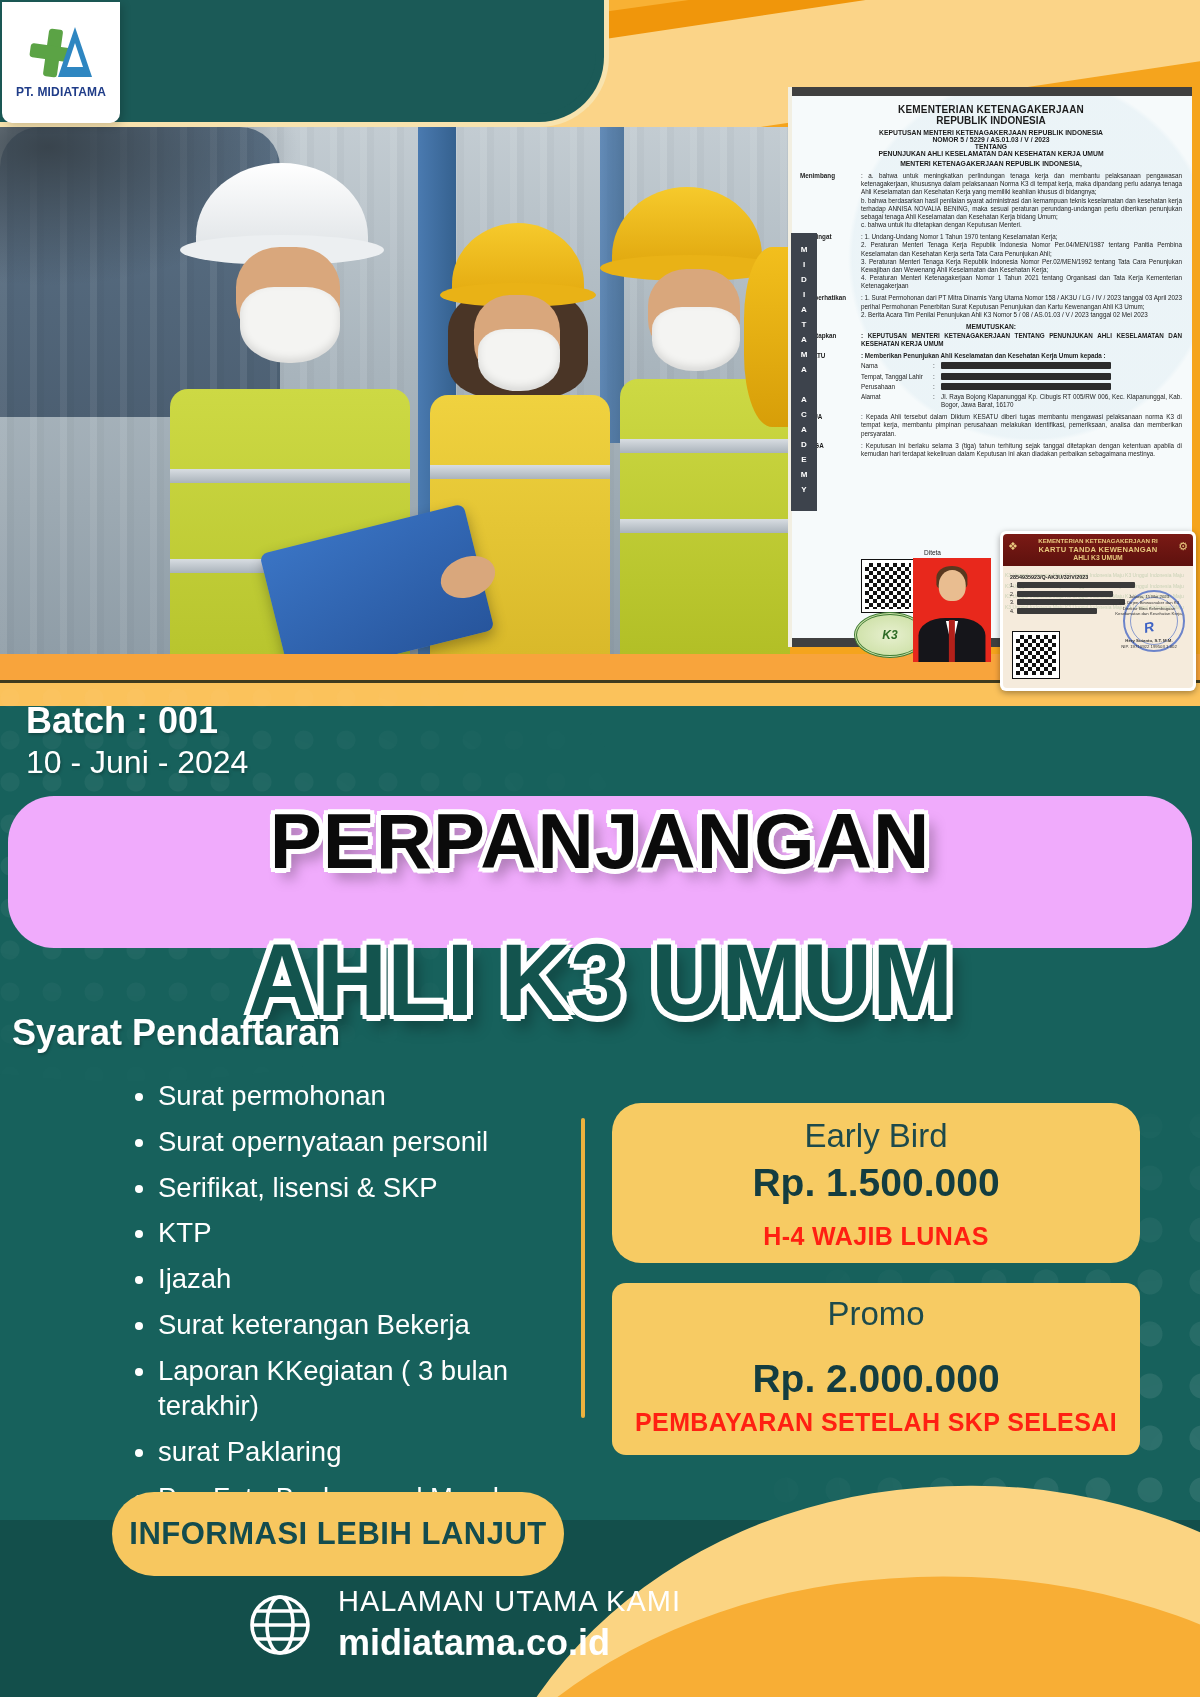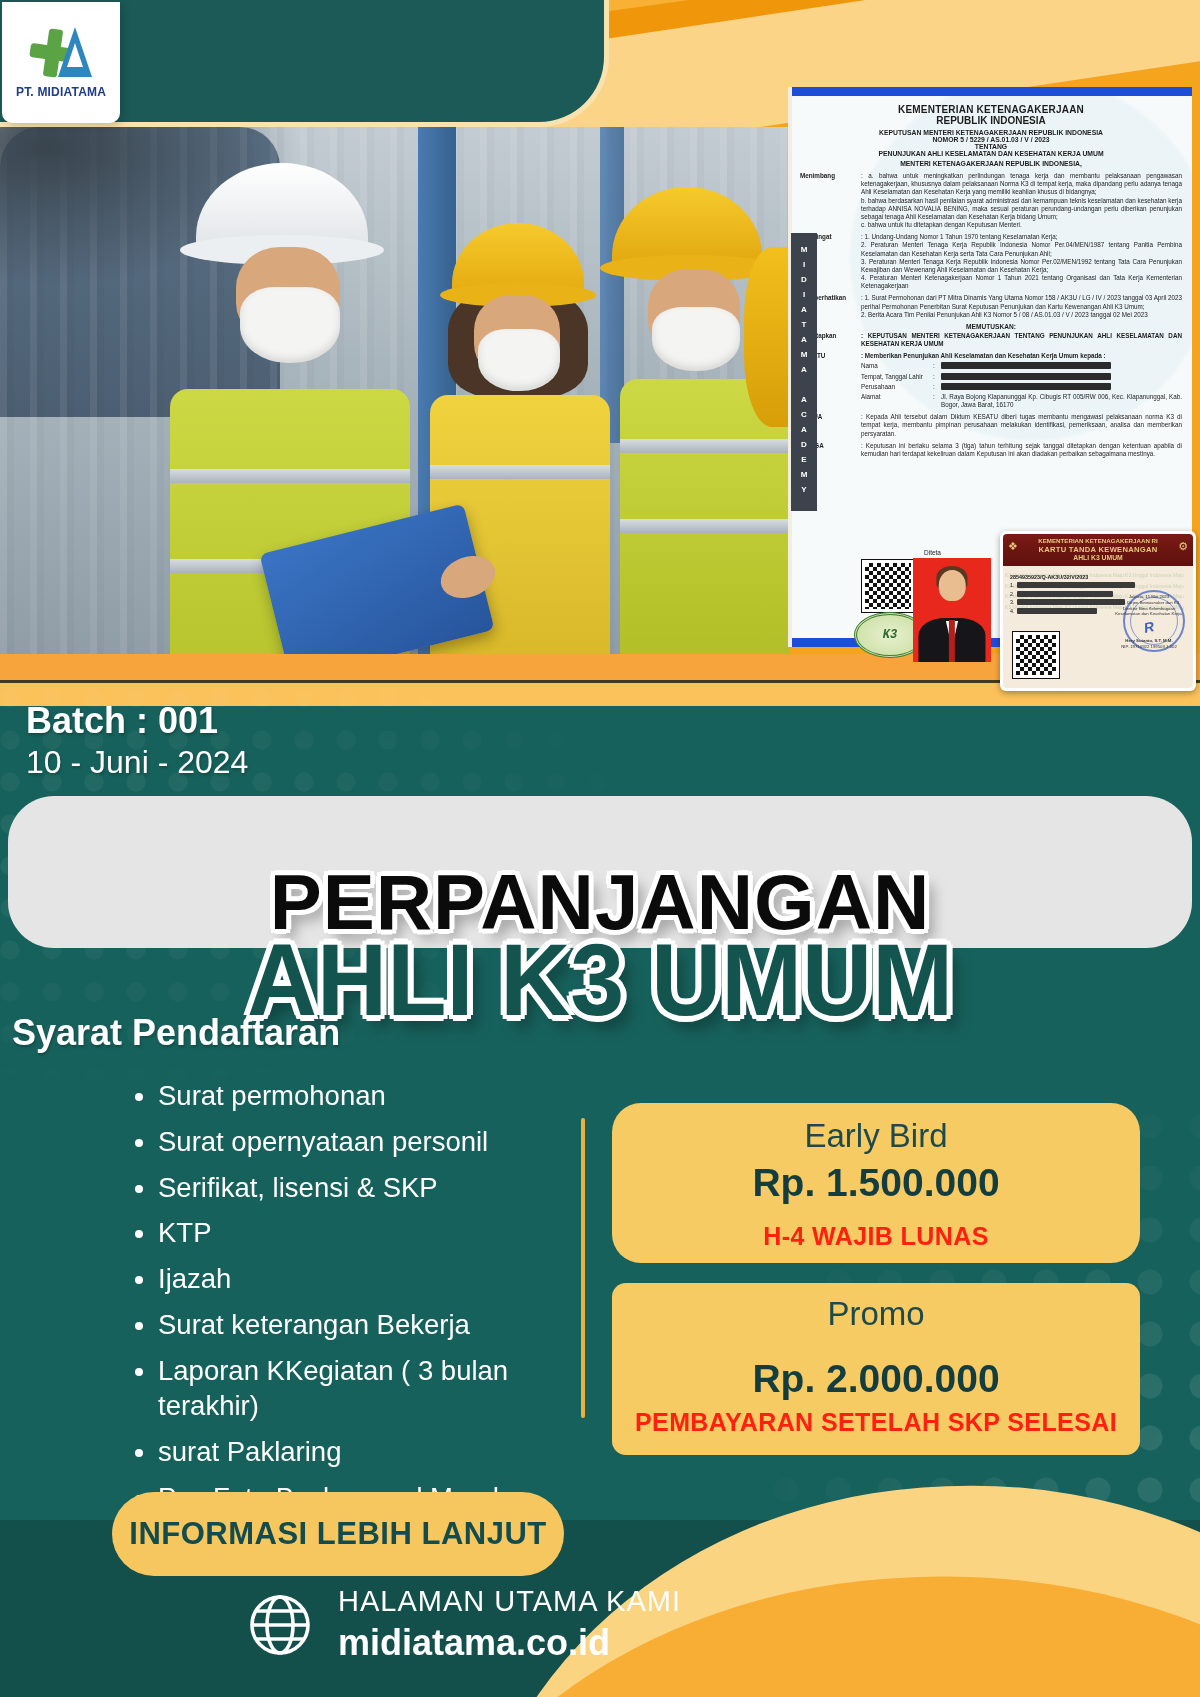--- a/index.html
+++ b/index.html
@@ -42,21 +42,21 @@
   .w3-helmet{left:612px;top:60px;width:150px;height:86px;background:linear-gradient(180deg,#f6ca2c,#dfa50c);}
   .w3-brim{left:600px;top:128px;width:180px;height:26px;background:#e9b216;}
   .w3-face{left:648px;top:142px;width:92px;height:88px;}
   .w3-mask{left:652px;top:180px;width:88px;height:64px;}
   .w3-vest{left:620px;top:252px;width:170px;height:276px;background:linear-gradient(180deg,#cdd944,#b2bf26);}
   .w4-helmet{position:absolute;left:744px;top:120px;width:70px;height:180px;background:linear-gradient(180deg,#f2bf1d,#d79e08);border-radius:40% 0 0 40%;}
   .folder{position:absolute;left:272px;top:400px;width:210px;height:130px;background:linear-gradient(160deg,#3a74c4,#27559c);transform:rotate(-14deg);border-radius:8px;box-shadow:0 6px 14px rgba(0,0,0,.3);}
   .hand{position:absolute;left:440px;top:430px;width:56px;height:40px;background:#d9a77c;border-radius:50%;transform:rotate(-20deg);}
 
   
-  .certificate{position:absolute;left:788px;top:87px;width:404px;height:560px;background:#1d4ed8;
+  .certificate{position:absolute;left:788px;top:87px;width:404px;height:560px;background:#404040;
     border-left:4px solid #F2EFE2;padding:9px 0;box-sizing:border-box;z-index:3;}
   .paper{position:relative;width:100%;height:100%;background:
     radial-gradient(circle at 60% 30%, rgba(140,190,215,.10) 0 40%, transparent 41%),#F6FAFB;
     overflow:hidden;color:#1c1c1c;padding:8px 10px 0 8px;box-sizing:border-box;}
   .cp-c{text-align:center;font-weight:bold;}
   .cp-h1{font-size:10px;letter-spacing:.2px;}
   .cp-h2{font-size:10px;margin-bottom:3px;}
   .cp-s{font-size:6.8px;}
   .cp-s5{margin:3px 0 5px 0;}
   .cert-row{display:grid;grid-template-columns:58px 1fr;column-gap:3px;font-size:6.3px;line-height:1.3;margin-bottom:4px;}
@@ -66,21 +66,21 @@
   .memutuskan{text-align:center;font-weight:bold;font-size:6.6px;margin:2px 0;}
   .kfields{display:grid;grid-template-columns:72px 8px 1fr;font-size:6.3px;row-gap:2px;margin-top:2px;}
   .redact{background:#2b2b2b;height:7px;width:170px;border-radius:1px;}
   .cert-partial{position:absolute;left:132px;top:452px;font-size:6.5px;line-height:1.5;}
   .qr{background:
       conic-gradient(#111 0 90deg,#fff 90deg 180deg,#111 180deg 270deg,#fff 270deg) 0 0/8px 8px;
       border:3px solid #fff;outline:1px solid #111;}
   .cert-qr{position:absolute;left:862px;top:560px;width:46px;height:46px;z-index:4;}
   .seal{position:absolute;left:854px;top:612px;width:66px;height:40px;border:3px double #3E7C33;border-radius:50%;
     background:radial-gradient(#e7f0cf,#c8dd9e);z-index:4;display:flex;align-items:center;justify-content:center;
-    color:#2e6b26;font-weight:bold;font-style:italic;font-size:12px;font-family:Liberation Mono, monospace;}
+    color:#2e6b26;font-weight:bold;font-style:italic;font-size:12px;}
   .photo-red{background:#E8281C;position:absolute;overflow:hidden;z-index:5;}
   .cert-photo{left:913px;top:558px;width:78px;height:104px;}
   .pp-head{position:absolute;left:50%;transform:translateX(-50%);background:#e9bd90;border-radius:50% 50% 44% 44%;}
   .pp-hair{position:absolute;left:50%;transform:translateX(-50%);background:#59381f;border-radius:50% 50% 20% 20%;}
   .pp-body{position:absolute;left:50%;transform:translateX(-50%);background:#15151a;border-radius:40% 40% 0 0;}
   .pp-shirt{position:absolute;left:50%;transform:translateX(-50%);background:#fff;clip-path:polygon(50% 100%,20% 0,80% 0);}
   .pp-tie{position:absolute;left:50%;transform:translateX(-50%);background:#b3201a;width:8%;height:40%;}
 
   
   .academy{position:absolute;left:791px;top:233px;width:26px;height:278px;background:#3D434C;z-index:6;
@@ -144,22 +144,22 @@
   .bottom-dark{position:absolute;left:0;top:1520px;width:1200px;height:177px;background:#134F4B;}
   .curve-light{position:absolute;right:-220px;bottom:-230px;width:980px;height:440px;background:#FBD482;
     border-radius:50% 55% 0 0/95% 100% 0 0;transform:rotate(-9deg);}
   .curve-orange{position:absolute;right:-240px;bottom:-300px;width:1060px;height:420px;background:#F8AE35;
     border-radius:50% 55% 0 0/95% 100% 0 0;transform:rotate(-6deg);}
 
   .batch{position:absolute;left:26px;top:700px;color:#fff;z-index:5;text-shadow:1px 2px 3px rgba(0,0,0,.25);}
   .batch-line1{font-size:36px;font-weight:800;}
   .batch-line2{font-size:32px;font-weight:400;margin-top:2px;}
 
-  .banner{position:absolute;left:8px;top:796px;width:1184px;height:152px;background:#e5e5e5;border-radius:46px;
-    display:flex;align-items:flex-end;justify-content:center;z-index:5;}
+  .banner{position:absolute;left:8px;top:796px;width:1184px;height:152px;background:#f0abfc;border-radius:46px;
+    display:flex;align-items:flex-start;justify-content:center;z-index:5;}
   .banner-text{font-size:78px;font-weight:900;color:#0b0b0b;letter-spacing:1px;
     text-shadow:-4px -4px 0 #fff,4px -4px 0 #fff,-4px 4px 0 #fff,4px 4px 0 #fff,-5px 0 0 #fff,5px 0 0 #fff,0 -5px 0 #fff,0 5px 0 #fff,8px 10px 14px rgba(0,0,0,.35);}
   .title2{position:absolute;left:0;top:924px;width:1200px;text-align:center;z-index:5;}
   .title2 span{font-size:97px;font-weight:900;color:#13544E;letter-spacing:0px;display:inline-block;transform:scaleY(1.06);
     text-shadow:-4px -4px 0 #fff,4px -4px 0 #fff,-4px 4px 0 #fff,4px 4px 0 #fff,-6px 0 0 #fff,6px 0 0 #fff,0 -6px 0 #fff,0 6px 0 #fff,9px 11px 14px rgba(0,0,0,.35);}
 
   .syarat{position:absolute;left:12px;top:1012px;color:#fff;font-size:36px;font-weight:800;z-index:5;text-shadow:1px 2px 3px rgba(0,0,0,.25);}
   .req-list{position:absolute;left:132px;top:1078px;width:452px;z-index:5;color:#fff;}
   .req-list ul{margin:0;padding-left:26px;}
   .req-list li{font-size:27.5px;line-height:1.3;margin-bottom:10px;}

